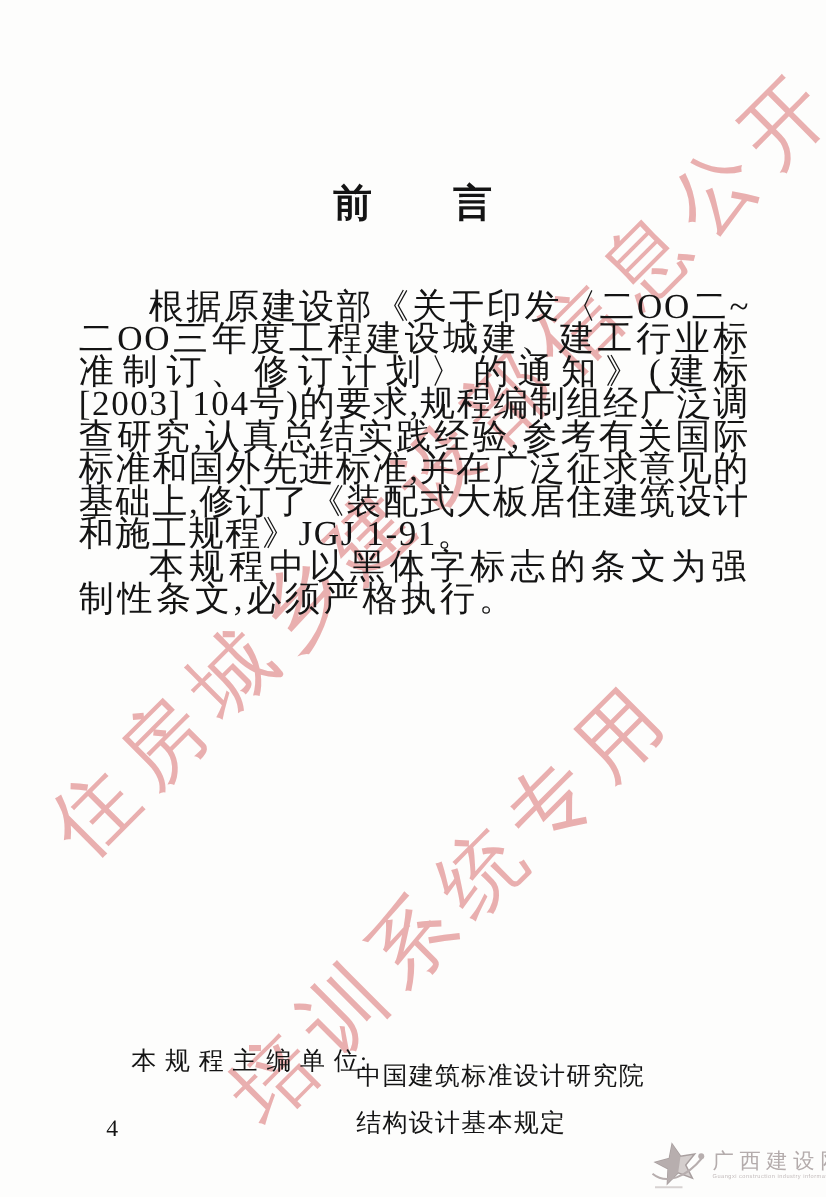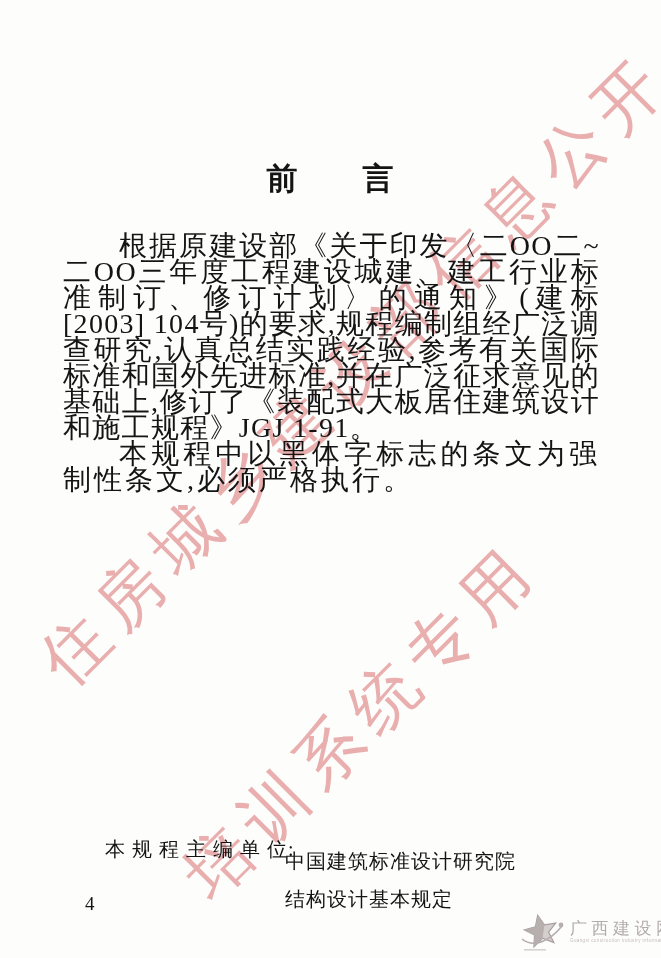--- a/index.html
+++ b/index.html
@@ -23,21 +23,21 @@
     transform:rotate(-45deg);
     transform-origin:left center;
     pointer-events:none;
     user-select:none;
   }
   .wm-line1{left:52px;top:628px;}
   .wm-line2{left:196px;top:842px;}
   
   .doc-title{
     position:absolute;z-index:2;
-    top:158px;left:0;width:100%;
+    top:142px;left:0;width:100%;
     text-align:center;
     font-size:31px;
     font-weight:bold;
     letter-spacing:1px;
   }
   
   .body-text{
     position:absolute;z-index:2;
     left:63px;top:233px;width:537px;
     font-size:28px;

